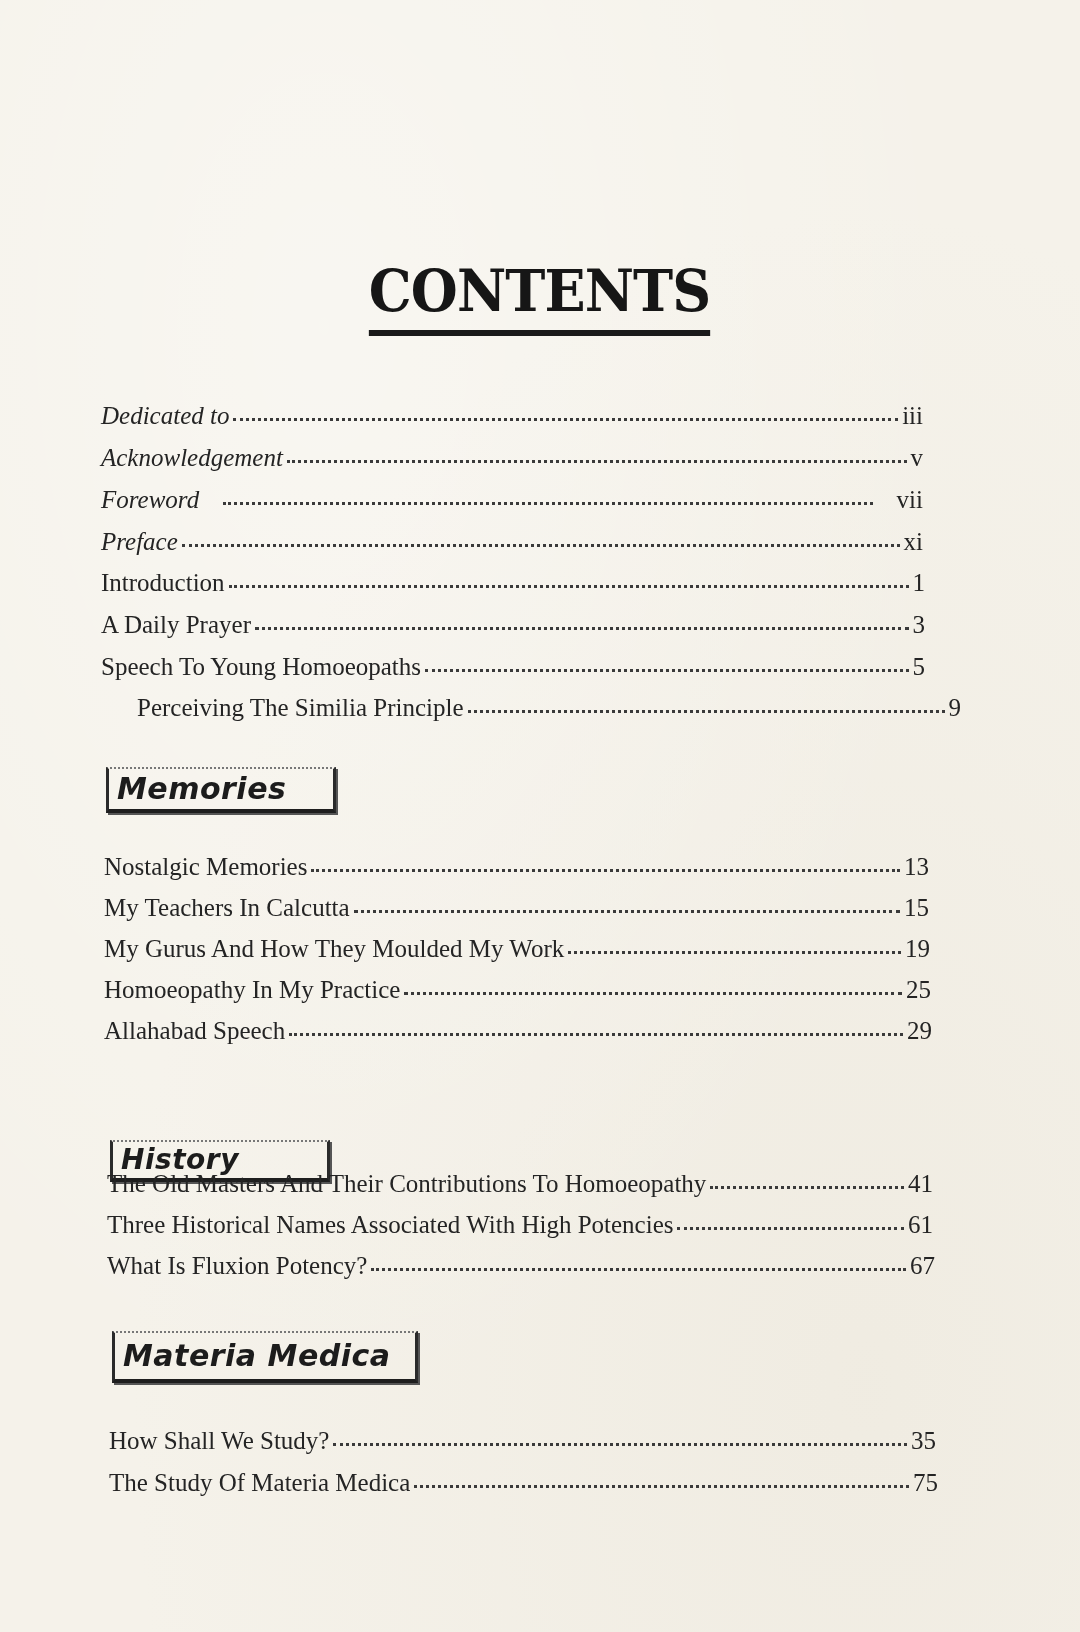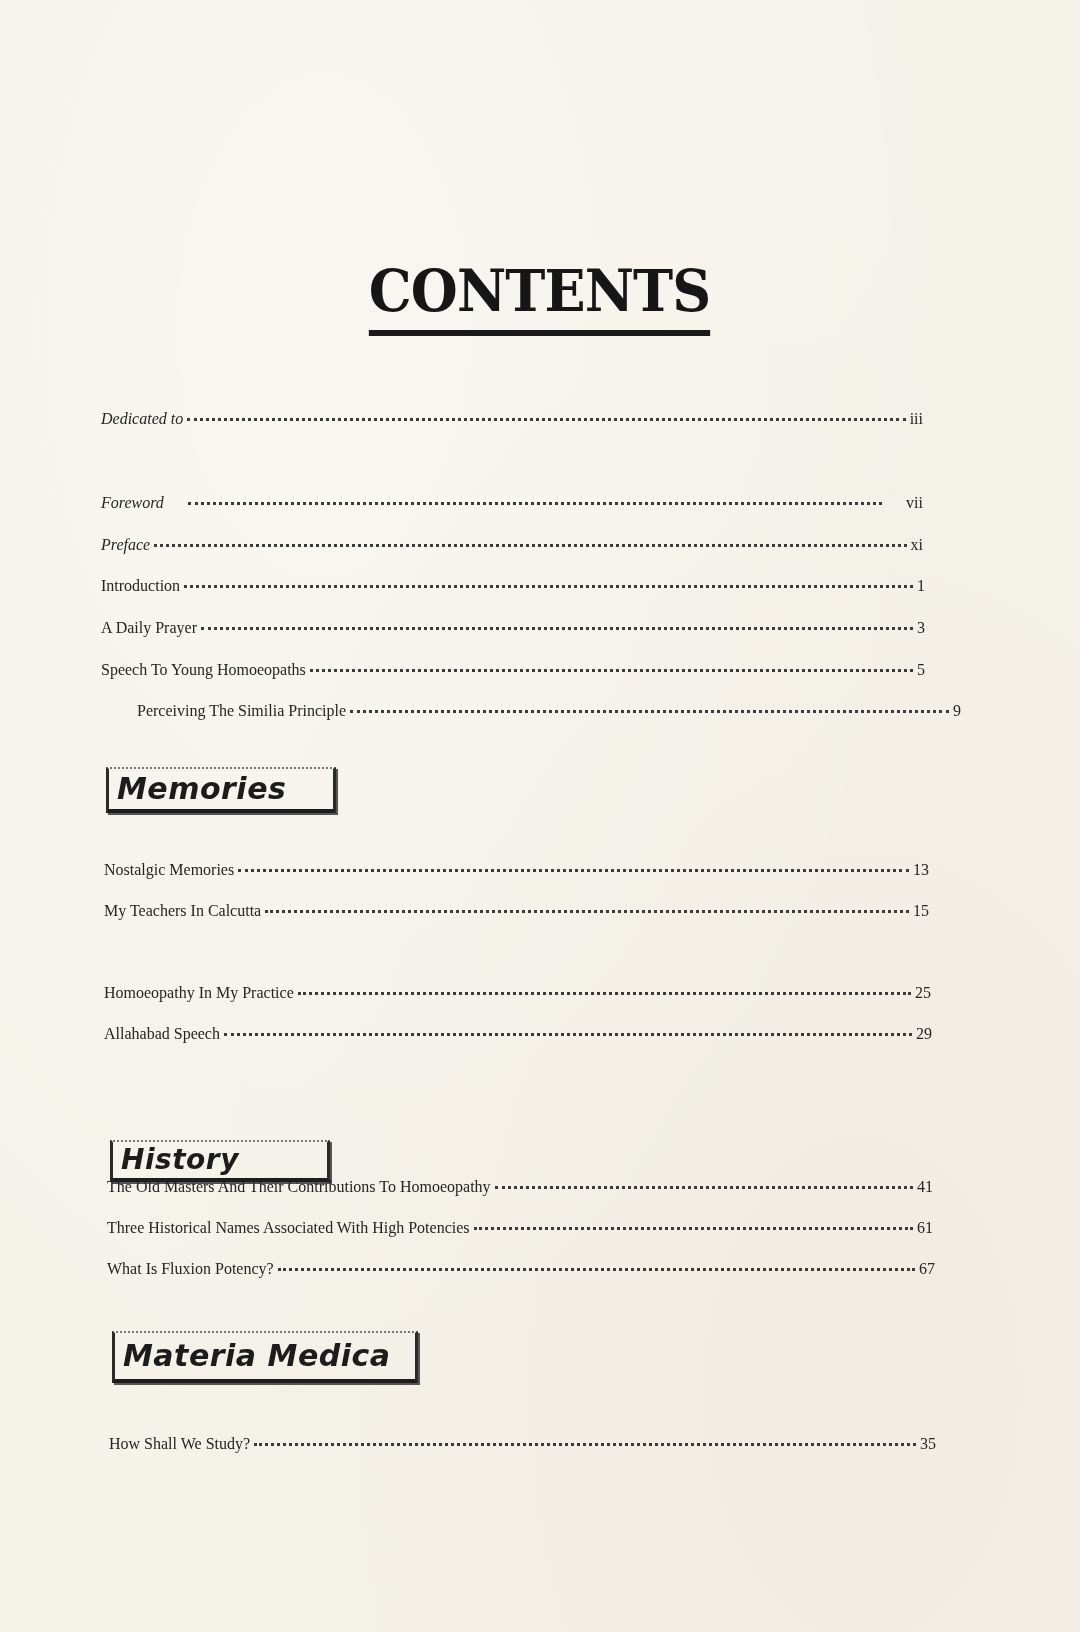--- a/index.html
+++ b/index.html
@@ -41,21 +41,21 @@
       color: #161616;
       line-height: 1;
       transform: scaleX(0.93);
       padding-bottom: 10px;
       border-bottom: 6px solid #1a1a1a;
     }
     .toc-row {
       position: absolute;
       display: flex;
       align-items: baseline;
-      font-size: 16px;
+      font-size: 25px;
       line-height: 32px;
       color: #242424;
       white-space: nowrap;
     }
     .toc-row.italic .toc-title {
       font-style: italic;
     }
     .toc-title {
       flex: 0 0 auto;
     }
@@ -106,20 +106,25 @@
 
   <div class="title-wrap">
     <span class="title">CONTENTS</span>
   </div>
 
   <div class="toc-row italic" style="left:101px; top:400px; width:822px;">
     <span class="toc-title">Dedicated to</span>
     <span class="toc-dots"></span>
     <span class="toc-page">iii</span>
   </div>
+  <div class="toc-row italic" style="left:101px; top:442px; width:822px;">
+    <span class="toc-title">Acknowledgement</span>
+    <span class="toc-dots"></span>
+    <span class="toc-page">v</span>
+  </div>
   <div class="toc-row italic" style="left:101px; top:484px; width:822px;gap:20px;">
     <span class="toc-title">Foreword</span>
     <span class="toc-dots"></span>
     <span class="toc-page">vii</span>
   </div>
   <div class="toc-row italic" style="left:101px; top:526px; width:822px;">
     <span class="toc-title">Preface</span>
     <span class="toc-dots"></span>
     <span class="toc-page">xi</span>
   </div>
@@ -152,20 +157,25 @@
   <div class="toc-row" style="left:104px; top:851px; width:825px;">
     <span class="toc-title">Nostalgic Memories</span>
     <span class="toc-dots"></span>
     <span class="toc-page">13</span>
   </div>
   <div class="toc-row" style="left:104px; top:892px; width:825px;">
     <span class="toc-title">My Teachers In Calcutta</span>
     <span class="toc-dots"></span>
     <span class="toc-page">15</span>
   </div>
+  <div class="toc-row" style="left:104px; top:933px; width:826px;">
+    <span class="toc-title">My Gurus And How They Moulded My Work</span>
+    <span class="toc-dots"></span>
+    <span class="toc-page">19</span>
+  </div>
   <div class="toc-row" style="left:104px; top:974px; width:827px;">
     <span class="toc-title">Homoeopathy In My Practice</span>
     <span class="toc-dots"></span>
     <span class="toc-page">25</span>
   </div>
   <div class="toc-row" style="left:104px; top:1015px; width:828px;">
     <span class="toc-title">Allahabad Speech</span>
     <span class="toc-dots"></span>
     <span class="toc-page">29</span>
   </div>
@@ -192,14 +202,19 @@
 
   <div class="section-box" style="left:112px; top:1331px; width:306px; height:52px; font-size:30px;">
     <span class="section-label">Materia Medica</span>
   </div>
 
   <div class="toc-row" style="left:109px; top:1425px; width:827px;">
     <span class="toc-title">How Shall We Study?</span>
     <span class="toc-dots"></span>
     <span class="toc-page">35</span>
   </div>
+  <div class="toc-row" style="left:109px; top:1467px; width:829px;">
+    <span class="toc-title">The Study Of Materia Medica</span>
+    <span class="toc-dots"></span>
+    <span class="toc-page">75</span>
+  </div>
 
 </div>
 
 </body></html>

